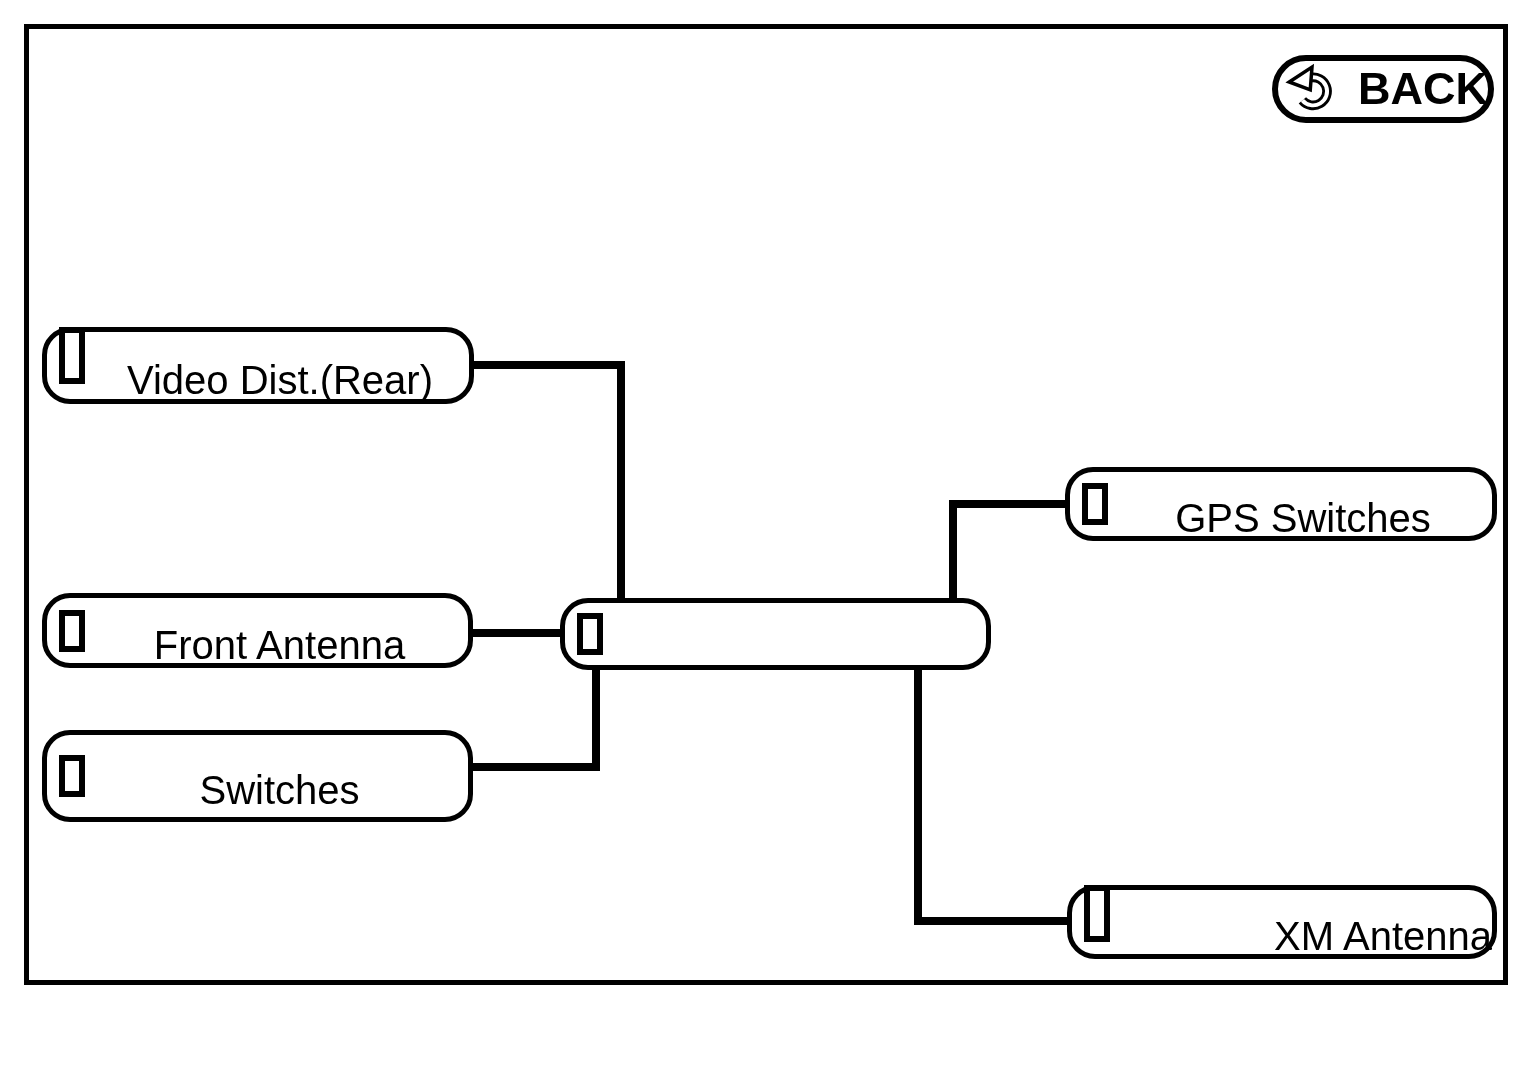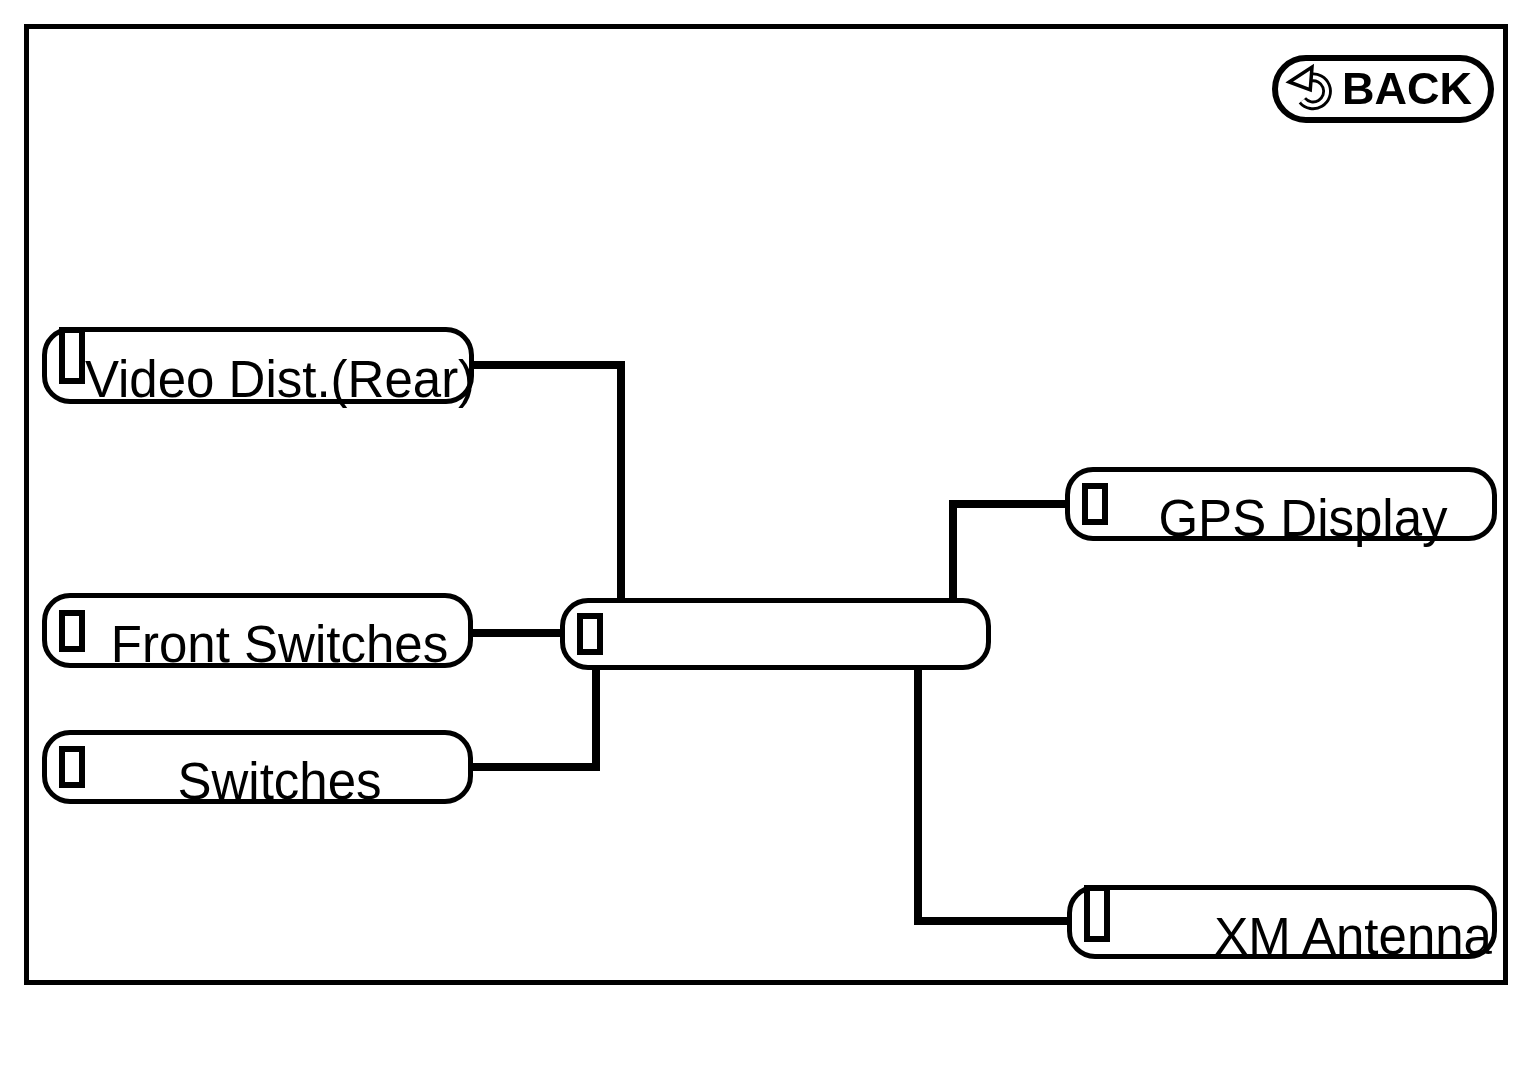--- a/index.html
+++ b/index.html
@@ -13,46 +13,46 @@
   }
   .frame{
     position:absolute;left:24px;top:24px;width:1484px;height:961px;
     border:5px solid #000;box-sizing:border-box;
   }
   
   .back-btn{
     position:absolute;left:1272px;top:55px;width:222px;height:68px;
     border:6px solid #000;border-radius:40px;box-sizing:border-box;
     display:flex;align-items:center;padding-left:6px;
-    background:#fff;cursor:pointer;
+    background:#fff;cursor:pointer;justify-content:space-between;
   }
   .back-btn svg{display:block;flex:0 0 auto;}
   .back-label{
     font-size:45px;font-weight:bold;letter-spacing:0px;line-height:1;
     margin-left:2px;margin-top:-2px;
   }
   
   .node{
     position:absolute;
     border:5px solid #000;border-radius:28px;box-sizing:border-box;
     background:#fff;
     display:flex;align-items:center;justify-content:center;
   }
   .node-label{
-    font-size:51px;line-height:1;margin-left:44px;white-space:nowrap;margin-top:28px;
+    font-size:40px;line-height:1;margin-left:44px;white-space:nowrap;margin-top:28px;
   }
   .dev-icon{
     position:absolute;left:12px;width:26px;box-sizing:border-box;
     border:6px solid #000;background:#fff;
   }
   .dev-icon.centered{height:42px;top:50%;transform:translateY(-50%);}
   .dev-icon.tall{height:57px;top:-5px;}
   .node-video{left:42px;top:327px;width:432px;height:77px;}
   .node-front{left:42px;top:593px;width:431px;height:75px;}
-  .node-switches{left:42px;top:730px;width:431px;height:74px;}
+  .node-switches{left:42px;top:730px;width:431px;height:92px;}
   .node-control{left:560px;top:598px;width:431px;height:72px;}
   .node-gps{left:1065px;top:467px;width:432px;height:74px;}
   .node-xm{left:1067px;top:885px;width:430px;height:74px;justify-content:flex-end;}
   
   .wire{position:absolute;background:#000;}
   #w-video-h{left:471px;top:361px;width:150px;height:8px;}
   #w-video-v{left:617px;top:361px;width:8px;height:239px;}
   #w-front-h{left:471px;top:629px;width:90px;height:8px;}
   #w-gps-h{left:949px;top:500px;width:118px;height:8px;}
   #w-gps-v{left:949px;top:500px;width:8px;height:102px;}
@@ -87,35 +87,35 @@
   <div class="wire" id="w-xm-v"></div>
   <div class="wire" id="w-xm-h"></div>
 
   <div class="node node-video">
     <span class="dev-icon tall"></span>
     <span class="node-label">Video Dist.(Rear)</span>
   </div>
 
   <div class="node node-front">
     <span class="dev-icon centered"></span>
-    <span class="node-label">Front Switches</span>
+    <span class="node-label">Front Antenna</span>
   </div>
 
   <div class="node node-switches">
     <span class="dev-icon centered"></span>
     <span class="node-label">Switches</span>
   </div>
 
   <div class="node node-control">
     <span class="dev-icon centered"></span>
   </div>
 
   <div class="node node-gps">
     <span class="dev-icon centered"></span>
-    <span class="node-label">GPS Display</span>
+    <span class="node-label">GPS Switches</span>
   </div>
 
   <div class="node node-xm">
     <span class="dev-icon tall"></span>
     <span class="node-label">XM Antenna</span>
   </div>
 
 </div>
 
 </body></html>

